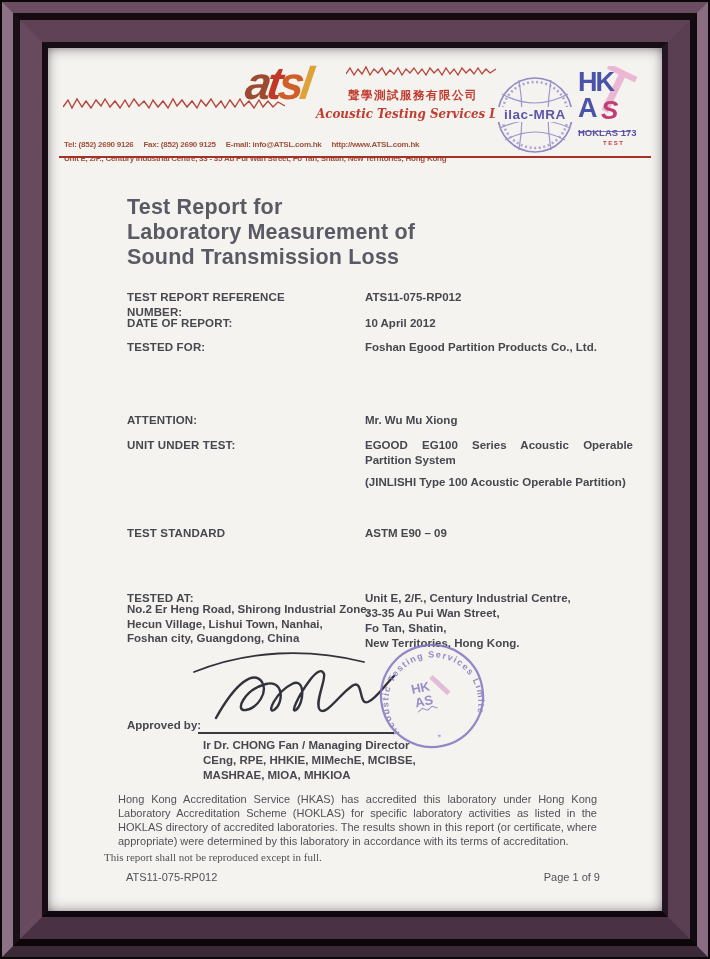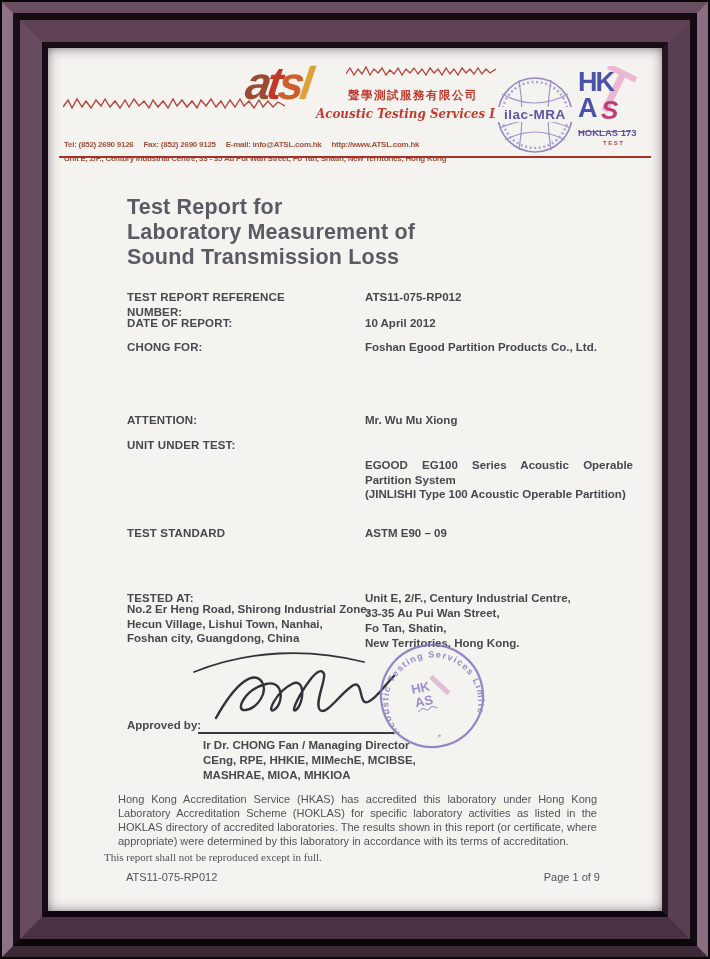--- a/index.html
+++ b/index.html
@@ -33,25 +33,25 @@
 
   
   .title{left:79px;top:147px;font-size:21.5px;font-weight:bold;color:#5a5a64;line-height:25px;letter-spacing:.2px;}
 
   
   .row{left:79px;display:flex;font-size:11.5px;line-height:14.5px;font-weight:bold;color:#47474f;gap:24px;}
   .lbl{width:214px;flex:0 0 214px;letter-spacing:.15px;}
   .val{width:268px;}
   .nw{white-space:nowrap;}
   .pre{white-space:pre-line;}
-  .just{text-align:justify;margin-top:20px;}
+  .just{text-align:justify;}
   .t-ref{top:242px;}.t-date{top:268px;}.t-for{top:292px;}.t-addr{top:316px;flex-direction:column;}
   .t-att{top:365px;}.t-uut{top:390px;}.t-std{top:478px;}.t-at{top:503px;margin-top:40px;}
   .t-at .val{line-height:15px;}
-  .uut-p2{margin-top:0;}
+  .uut-p2{margin-top:8px;}
 
   
   .approved{left:79px;top:671px;font-size:11.5px;font-weight:bold;color:#47474f;}
   .sigline{left:150px;top:684px;width:196px;height:2px;background:#3a3a40;}
   .names{left:155px;top:690px;font-size:11.5px;font-weight:bold;color:#47474f;line-height:15px;}
   .sig-svg{left:140px;top:598px;}
   .stamp-svg{left:327px;top:591px;opacity:.85;transform:rotate(-12deg);}
 
   
   .accr{left:70px;top:744px;width:479px;font-size:11px;line-height:14.1px;text-align:justify;color:#515158;}
@@ -121,21 +121,21 @@
 
     <div class="abs row t-ref">
       <div class="lbl">TEST REPORT REFERENCE NUMBER:</div>
       <div class="val nw">ATS11-075-RP012</div>
     </div>
     <div class="abs row t-date">
       <div class="lbl">DATE OF REPORT:</div>
       <div class="val nw">10 April 2012</div>
     </div>
     <div class="abs row t-for">
-      <div class="lbl">CHONG FOR:</div>
+      <div class="lbl">TESTED FOR:</div>
       <div class="val nw">Foshan Egood Partition Products Co., Ltd.</div>
     </div>
     <div class="abs row t-addr">
       <div class="lbl"></div>
       <div class="val pre">No.2 Er Heng Road, Shirong Industrial Zone,
 Hecun Village, Lishui Town, Nanhai,
 Foshan city, Guangdong, China</div>
     </div>
     <div class="abs row t-att">
       <div class="lbl">ATTENTION:</div>

